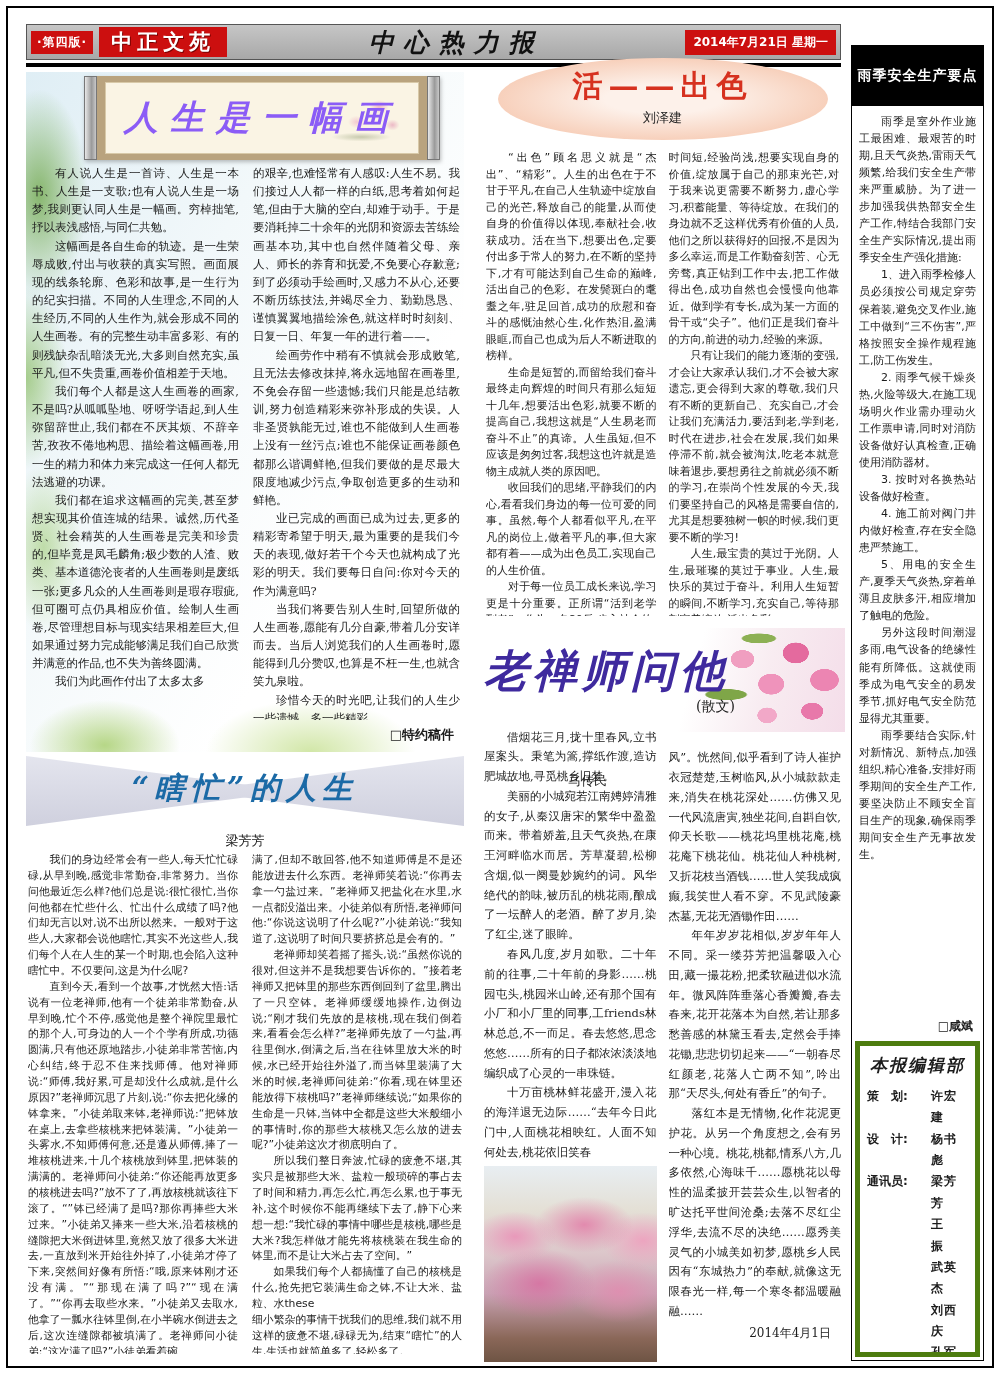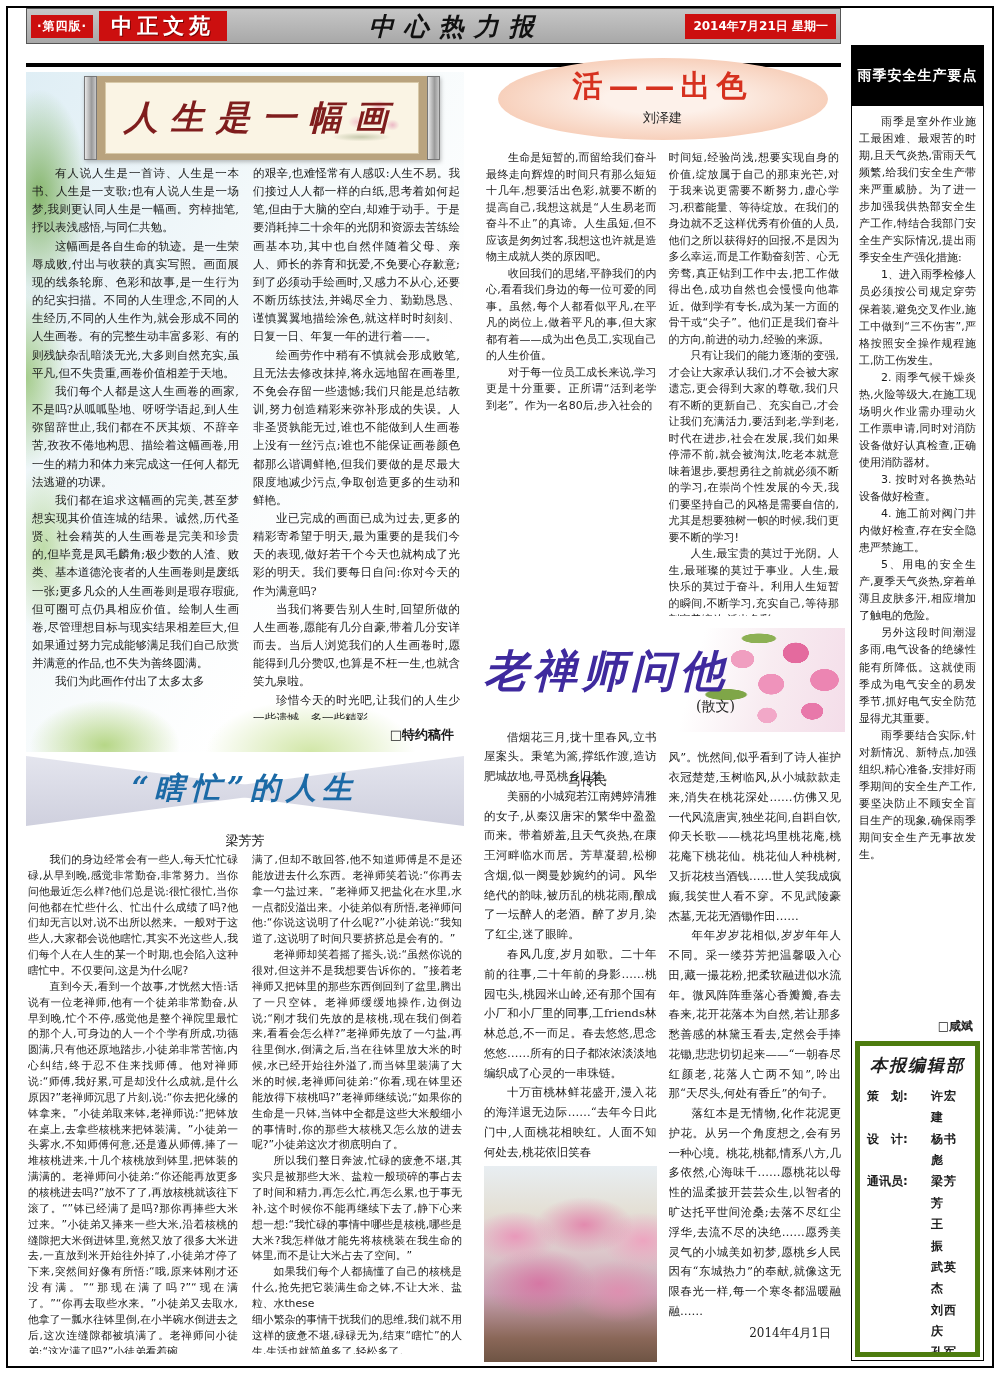--- a/index.html
+++ b/index.html
@@ -1,21 +1,21 @@
 <!DOCTYPE html>
 <html><head>
 <meta charset="utf-8">
 <style>
   html,body{margin:0;padding:0;background:#666;}
   .page{position:relative;width:1000px;height:1374px;background:#fff;margin:0 auto;
         font-family:"DejaVu Sans","Liberation Sans",sans-serif;color:#1c1c1c;overflow:hidden;}
   .frame{position:absolute;inset:6px;border:2px solid #000;pointer-events:none;}
 
   
-  .header{position:absolute;left:26px;top:8px;width:815px;height:36px;
+  .header{position:absolute;left:26px;top:24px;width:815px;height:36px;
           background:linear-gradient(#c6c6c6,#a8a8a8);border:1px solid #555;
           display:flex;align-items:center;gap:6px;padding:0 4px;box-sizing:border-box;}
   .edition-box{background:#cc0f0f;color:#fff;font-size:12px;font-weight:bold;
                padding:3px 6px;letter-spacing:1px;white-space:nowrap;}
   .section-box{background:#cc0f0f;color:#fff;font-size:21px;font-weight:bold;
                padding:1px 12px;letter-spacing:5px;white-space:nowrap;
                text-shadow:1px 1px 0 #700;}
   .masthead{flex:1;text-align:center;font-family:"DejaVu Serif","Liberation Serif",serif;
             font-style:italic;font-weight:bold;font-size:25px;letter-spacing:10px;color:#111;}
   .date-box{background:#cc0f0f;color:#fff;font-size:12px;font-weight:bold;
@@ -44,21 +44,21 @@
   .scroll-mid{flex:1;background:#b9a37e;padding:6px 8px;box-sizing:border-box;}
   .scroll-paper{position:relative;height:100%;background:#faf4e4;border:1px solid #d8c9a8;
           box-sizing:border-box;display:flex;align-items:center;justify-content:center;overflow:hidden;}
   .flower-deco{position:absolute;right:12px;top:6px;width:90px;height:60px;
           background:
             radial-gradient(14px 10px at 70% 30%,rgba(238,170,190,.8),transparent 70%),
             radial-gradient(12px 9px at 45% 55%,rgba(242,185,200,.7),transparent 70%),
             radial-gradient(10px 8px at 85% 60%,rgba(230,160,185,.7),transparent 70%),
             radial-gradient(40px 6px at 50% 80%,rgba(150,160,120,.5),transparent 75%);}
   .art1-title{position:relative;margin:0;font-family:"DejaVu Serif","Liberation Serif",serif;
-          font-style:italic;font-weight:bold;font-size:34px;letter-spacing:12px;color:#7f1d1d;}
+          font-style:italic;font-weight:bold;font-size:34px;letter-spacing:12px;color:#8b5cf6;}
   .art1-cols{position:absolute;left:6px;right:4px;top:92px;bottom:32px;display:flex;gap:14px;
           font-size:11.5px;line-height:1.58;}
   .byline1{position:absolute;right:10px;bottom:8px;font-weight:bold;font-size:13px;
           font-family:"DejaVu Serif","Liberation Serif",serif;}
 
   
   .art2{position:absolute;left:26px;top:756px;width:438px;height:600px;}
   .bowtie{position:relative;height:70px;}
   .bowtie-left,.bowtie-right{position:absolute;top:0;height:100%;width:54%;background:linear-gradient(#e4e5ee,#cfd0de);}
   .bowtie-left{left:0;clip-path:polygon(0 0,100% 44%,100% 56%,0 100%);}
@@ -195,20 +195,21 @@
     </div>
   </section>
 
   <section class="art3">
     <div class="oval">
       <h2 class="art3-title">活——出色</h2>
       <div class="art3-author">刘泽建</div>
     </div>
     <div class="art3-cols">
       <div class="txtcol">
+          <p class="para">“出色”顾名思义就是“杰出”、“精彩”。人生的出色在于不甘于平凡,在自己人生轨迹中绽放自己的光芒,释放自己的能量,从而使自身的价值得以体现,奉献社会,收获成功。活在当下,想要出色,定要付出多于常人的努力,在不断的坚持下,才有可能达到自己生命的巅峰,活出自己的色彩。在发鬓斑白的耄耋之年,驻足回首,成功的欣慰和奋斗的感慨油然心生,化作热泪,盈满眼眶,而自己也成为后人不断进取的榜样。</p>
           <p class="para">生命是短暂的,而留给我们奋斗最终走向辉煌的时间只有那么短短十几年,想要活出色彩,就要不断的提高自己,我想这就是“人生易老而奋斗不止”的真谛。人生虽短,但不应该是匆匆过客,我想这也许就是造物主成就人类的原因吧。</p>
           <p class="para">收回我们的思绪,平静我们的内心,看看我们身边的每一位可爱的同事。虽然,每个人都看似平凡,在平凡的岗位上,做着平凡的事,但大家都有着——成为出色员工,实现自己的人生价值。</p>
           <p class="para">对于每一位员工成长来说,学习更是十分重要。正所谓“活到老学到老”。作为一名80后,步入社会的</p>
         </div>
       <div class="txtcol">
           <p class="para cont">时间短,经验尚浅,想要实现自身的价值,绽放属于自己的那束光芒,对于我来说更需要不断努力,虚心学习,积蓄能量、等待绽放。在我们的身边就不乏这样优秀有价值的人员,他们之所以获得好的回报,不是因为多么幸运,而是工作勤奋刻苦、心无旁骛,真正钻到工作中去,把工作做得出色,成功自然也会慢慢向他靠近。做到学有专长,成为某一方面的骨干或“尖子”。他们正是我们奋斗的方向,前进的动力,经验的来源。</p>
           <p class="para">只有让我们的能力逐渐的变强,才会让大家承认我们,才不会被大家遗忘,更会得到大家的尊敬,我们只有不断的更新自己、充实自己,才会让我们充满活力,要活到老,学到老,时代在进步,社会在发展,我们如果停滞不前,就会被淘汰,吃老本就意味着退步,要想勇往之前就必须不断的学习,在崇尚个性发展的今天,我们要坚持自己的风格是需要自信的,尤其是想要独树一帜的时候,我们更要不断的学习!</p>
           <p class="para">人生,最宝贵的莫过于光阴。人生,最璀璨的莫过于事业。人生,最快乐的莫过于奋斗。利用人生短暂的瞬间,不断学习,充实自己,等待那刻完美绽放,活出色彩。</p>
         </div>
     </div>

